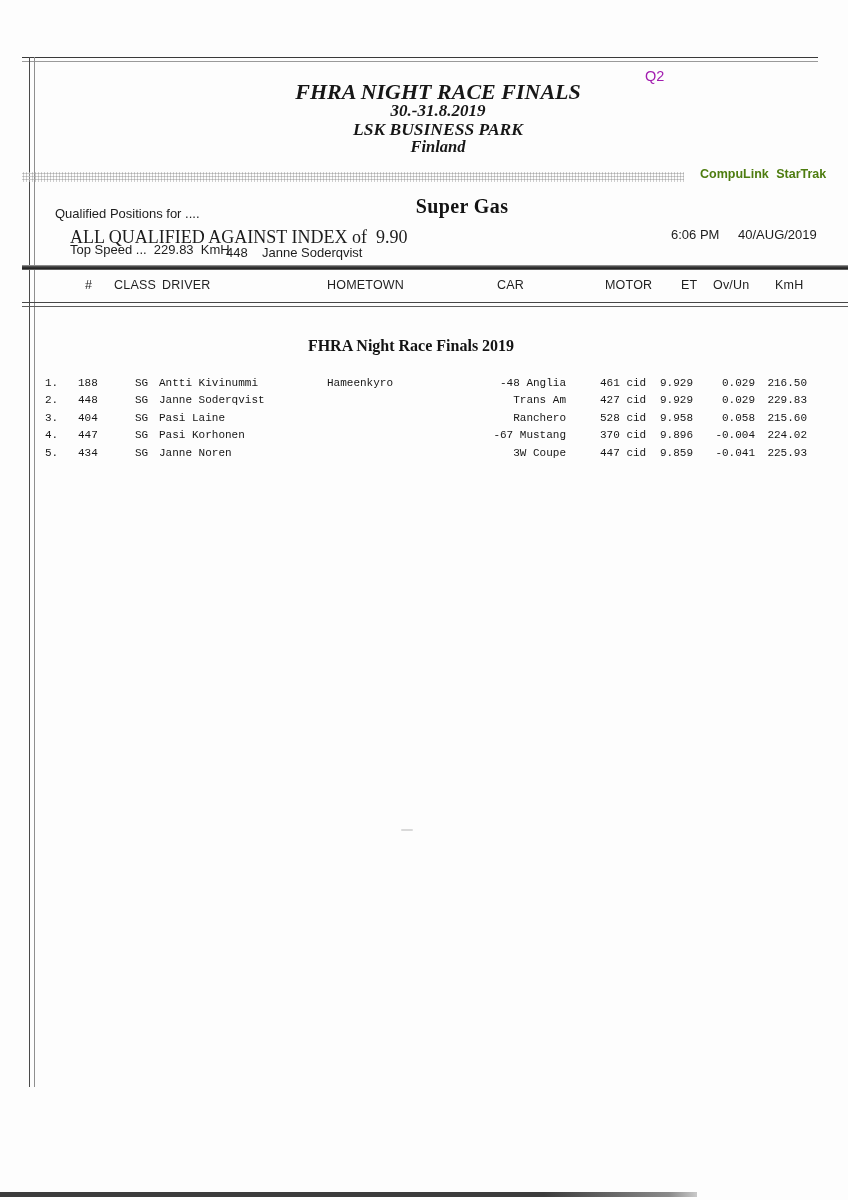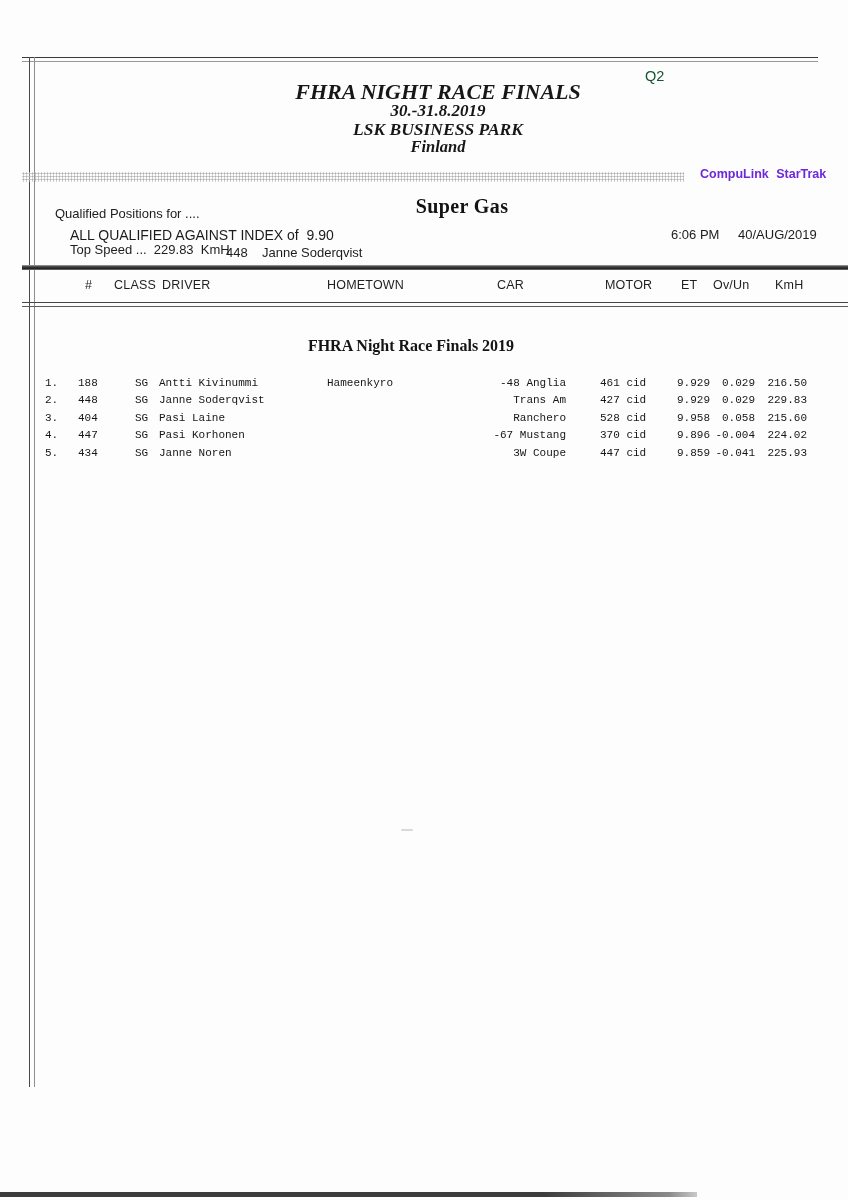--- a/index.html
+++ b/index.html
@@ -14,41 +14,41 @@
   
   .border-top{left:22px;top:57px;width:796px;height:3px;
     border-top:1.5px solid #3a3a3a;border-bottom:1px solid #9a9a9a;}
   .border-left{left:29px;top:57px;width:4px;height:1030px;
     border-left:1.5px solid #4a4a4a;border-right:1px solid #8f8f8f;}
   .bottom-scan-bar{left:0;top:1192px;width:697px;height:5px;
     background:linear-gradient(to right,#3c3c3c 78%,#8a8a8a 96%,#c9c9c9);}
   .scan-artifact{left:401px;top:829px;width:12px;height:2px;background:#d9d9d9;border-radius:1px;}
 
   
-  .q-label{left:645px;top:68px;font-size:14.5px;color:#14532d;}
+  .q-label{left:645px;top:68px;font-size:14.5px;color:#a21caf;}
 
   
   .event-header{left:238px;top:82px;width:400px;text-align:center;
     font-family:"Liberation Serif",serif;font-style:italic;font-weight:700;color:#171717;}
   .event-title{font-size:22px;line-height:19px;}
   .event-dates{font-size:17px;line-height:18px;margin-top:1px;}
   .event-venue{font-size:17.5px;line-height:18px;}
   .event-country{font-size:16.5px;line-height:18px;}
 
   
   .stipple-band{left:22px;top:172px;width:662px;height:10px;
     background-image:radial-gradient(circle,#aeaeae 0.9px,transparent 1.15px);
     background-size:3px 3px;}
-  .brand{left:700px;top:167px;font-size:12.5px;font-weight:700;color:#6d28d9;word-spacing:4px;}
+  .brand{left:700px;top:167px;font-size:12.5px;font-weight:700;color:#4d7c0f;word-spacing:4px;}
 
   
   .qual-label{left:55px;top:206px;font-size:13px;}
   .class-title{left:262px;top:195px;width:400px;text-align:center;
     font-family:"Liberation Serif",serif;font-weight:700;font-size:20px;letter-spacing:.4px;color:#131313;}
-  .index-line{left:70px;top:227px;font-size:14px;}
+  .index-line{left:70px;top:227px;font-size:18px;font-family:Liberation Serif, serif;}
   .session-time{left:671px;top:227px;font-size:13px;}
   .session-date{left:738px;top:227px;font-size:13px;}
   .topspeed-line{left:70px;top:229px;font-size:13px;margin-top:13px;}
   .topspeed-num{left:226px;top:245px;font-size:13px;}
   .topspeed-driver{left:262px;top:245px;font-size:13px;}
 
   
   .rule-thick{left:22px;top:265px;width:826px;height:5px;
     background:linear-gradient(to bottom,#a8a8a8 0%,#3d3d3d 35%,#262626 70%,#7a7a7a 100%);}
   .rule-double{left:22px;top:302px;width:826px;height:3px;
@@ -66,21 +66,21 @@
 
   
   .results-rows{left:45px;top:377px;width:762px;
     font-family:"Liberation Mono","DejaVu Sans Mono",monospace;font-size:11px;color:#161616;}
   .row{display:flex;height:17.4px;align-items:flex-start;}
   .cell{display:block;white-space:pre;}
   .c-pos{width:33px;} .c-num{width:57px;} .c-cls{width:24px;}
   .c-driver{width:168px;} .c-hometown{width:132px;}
   .c-car{width:107px;text-align:right;}
   .c-motor{width:94px;padding-left:34px;box-sizing:border-box;}
-  .c-et{width:50px;text-align:right;}
+  .c-et{width:50px;}
   .c-ovun{width:45px;text-align:right;}
   .c-kmh{width:52px;text-align:right;}
 </style>
 </head>
 <body>
 
 <div class="canvas">
 
   <div class="abs border-top"></div>
   <div class="abs border-left"></div>

